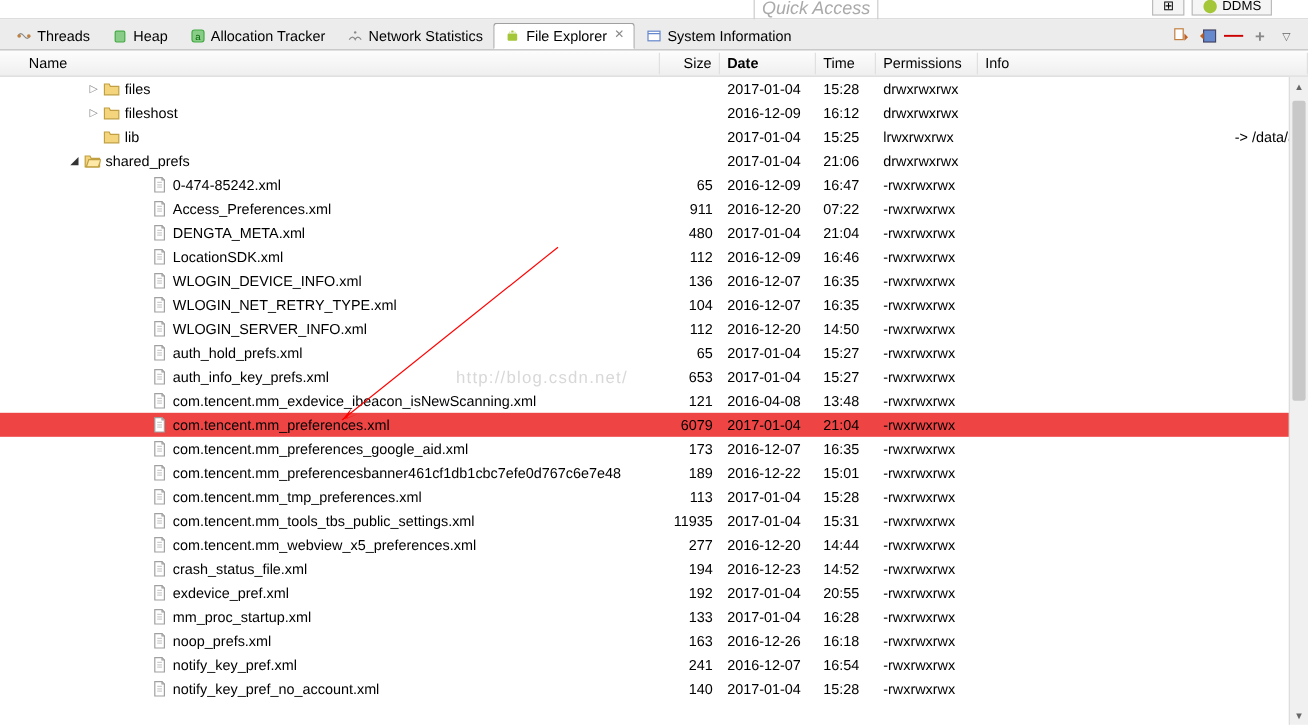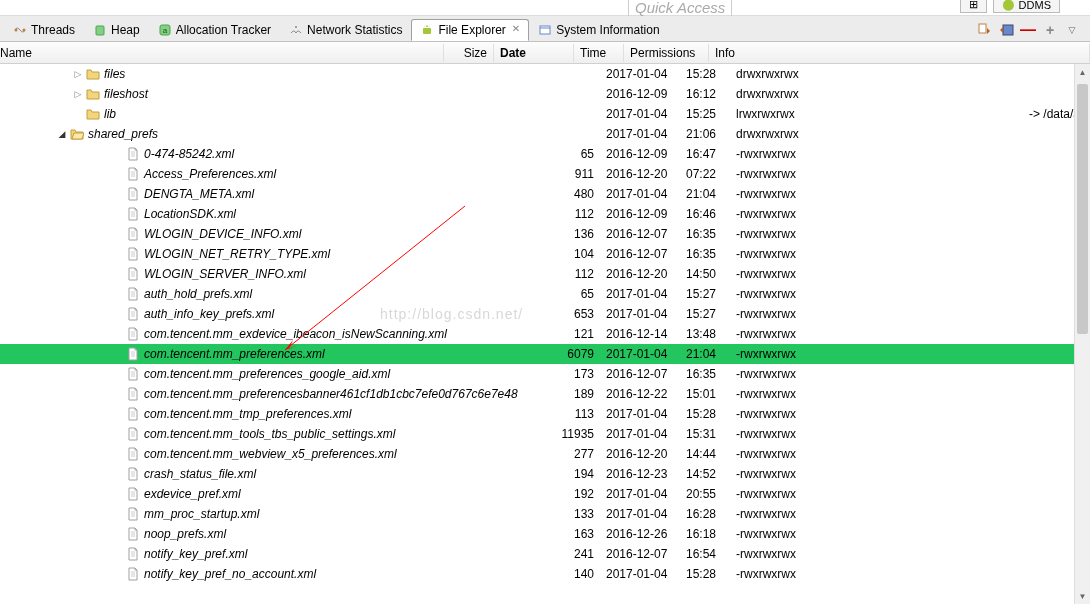--- a/index.html
+++ b/index.html
@@ -12,44 +12,44 @@
     .tab-strip { display: flex; align-items: center; background: #ececec; border-bottom: 1px solid #c0c0c0; padding: 2px 4px 0 4px; height: 26px; position: relative; }
     .tab { display: flex; gap: 4px; padding: 3px 8px; border: 1px solid transparent; cursor: pointer; font-size: 12px; white-space: nowrap; }
     .tab.active { background: #fff; border: 1px solid #a0a0a0; border-bottom: 1px solid #fff; border-radius: 3px 3px 0 0; }
     .tab-icon { width: 14px; height: 14px; display: inline-flex; align-items: center; justify-content: center; }
     .tab-close { font-size: 10px; color: #888; margin-left: 2px; }
     .right-toolbar { margin-left: auto; display: flex; gap: 6px; align-items: center; padding-right: 6px; }
     .tool-icon { width: 16px; height: 16px; display: inline-flex; align-items: center; justify-content: center; cursor: pointer; }
     
     .headers { display: flex; background: linear-gradient(#fdfdfd, #efefef); border-bottom: 1px solid #d0d0d0; font-size: 12px; height: 22px; align-items: center; }
     .header-cell { padding: 2px 6px; border-right: 1px solid #e0e0e0; white-space: nowrap; overflow: hidden; }
-    .header-cell.name { width: 444px; padding-left: 0; }
+    .header-cell.name { width: 550px; padding-left: 24px; }
     .header-cell.size { width: 50px; text-align: right; }
     .header-cell.date { width: 80px; font-weight: bold; }
     .header-cell.time { width: 50px; }
     .header-cell.perms { width: 85px; }
     .header-cell.info { flex: 1; }
     
     .tree-area { overflow-y: auto; height: calc(604px - 16px - 26px - 22px); background: #fff; }
     .row { display: flex; align-items: center; font-size: 12px; height: 20px; padding-left: 0; }
-    .row.selected { background: #22c55e; }
+    .row.selected { background: #ef4444; }
     .cell { white-space: nowrap; overflow: hidden; }
     .cell.name { width: 550px; display: flex; align-items: center; }
     .cell.size { width: 50px; text-align: right; padding-right: 6px; }
     .cell.date { width: 80px; padding-left: 6px; }
     .cell.time { width: 50px; padding-left: 6px; }
     .cell.perms { width: 85px; padding-left: 6px; }
     .cell.info { flex: 1; padding-left: 6px; text-align: right; }
     
     .expander { width: 12px; height: 12px; display: inline-flex; align-items: center; justify-content: center; font-size: 9px; color: #888; cursor: pointer; margin-right: 2px; flex-shrink: 0; }
     .icon-folder { width: 14px; height: 14px; flex-shrink: 0; }
     .icon-folder svg { display: block; }
     .icon-file { width: 14px; height: 14px; flex-shrink: 0; }
     .icon-file svg { display: block; }
-    .node-label { margin-left: 4px; font-style: italic; }
+    .node-label { margin-left: 4px; }
     
     .scrollbar { position: absolute; right: 0; top: 64px; bottom: 0; width: 16px; background: #f0f0f0; border-left: 1px solid #ddd; }
     .scrollbar .thumb { position: absolute; left: 2px; right: 2px; top: 20px; height: 250px; background: #c8c8c8; border-radius: 2px; }
     .scrollbar .arrowup, .scrollbar .arrowdown { height: 16px; display: flex; align-items: center; justify-content: center; font-size: 8px; color: #666; }
     .scrollbar .arrowup { position: absolute; top: 0; left: 0; right: 0; }
     .scrollbar .arrowdown { position: absolute; bottom: 0; left: 0; right: 0; }
     
     .watermark { position: absolute; left: 380px; top: 306px; color: #d8d8d8; font-size: 14px; pointer-events: none; letter-spacing: 1px; z-index: 5; }
     .redline { position: absolute; pointer-events: none; z-index: 6; }
     
@@ -429,21 +429,21 @@
               <path d="M3 1 L9 1 L11 3 L11 13 L3 13 Z" fill="#fff" stroke="#a0a0a0"></path>
               <path d="M9 1 L9 3 L11 3" fill="none" stroke="#a0a0a0"></path>
               <line x1="5" y1="5" x2="9" y2="5" stroke="#ccc"></line>
               <line x1="5" y1="7" x2="9" y2="7" stroke="#ccc"></line>
               <line x1="5" y1="9" x2="9" y2="9" stroke="#ccc"></line>
             </svg>
           </span>
           <span class="node-label">com.tencent.mm_exdevice_ibeacon_isNewScanning.xml</span>
         </div>
         <div class="cell size">121</div>
-        <div class="cell date">2016-12-14</div>
+        <div class="cell date">2016-04-08</div>
         <div class="cell time">13:48</div>
         <div class="cell perms">-rwxrwxrwx</div>
         <div class="cell info"></div>
       </div>
       <div class="row selected">
         <div class="cell name">
           <span style="width:112px;flex-shrink:0;"></span>
           <span class="expander"></span>
           <span class="icon-file">
             <svg width="14" height="14">

